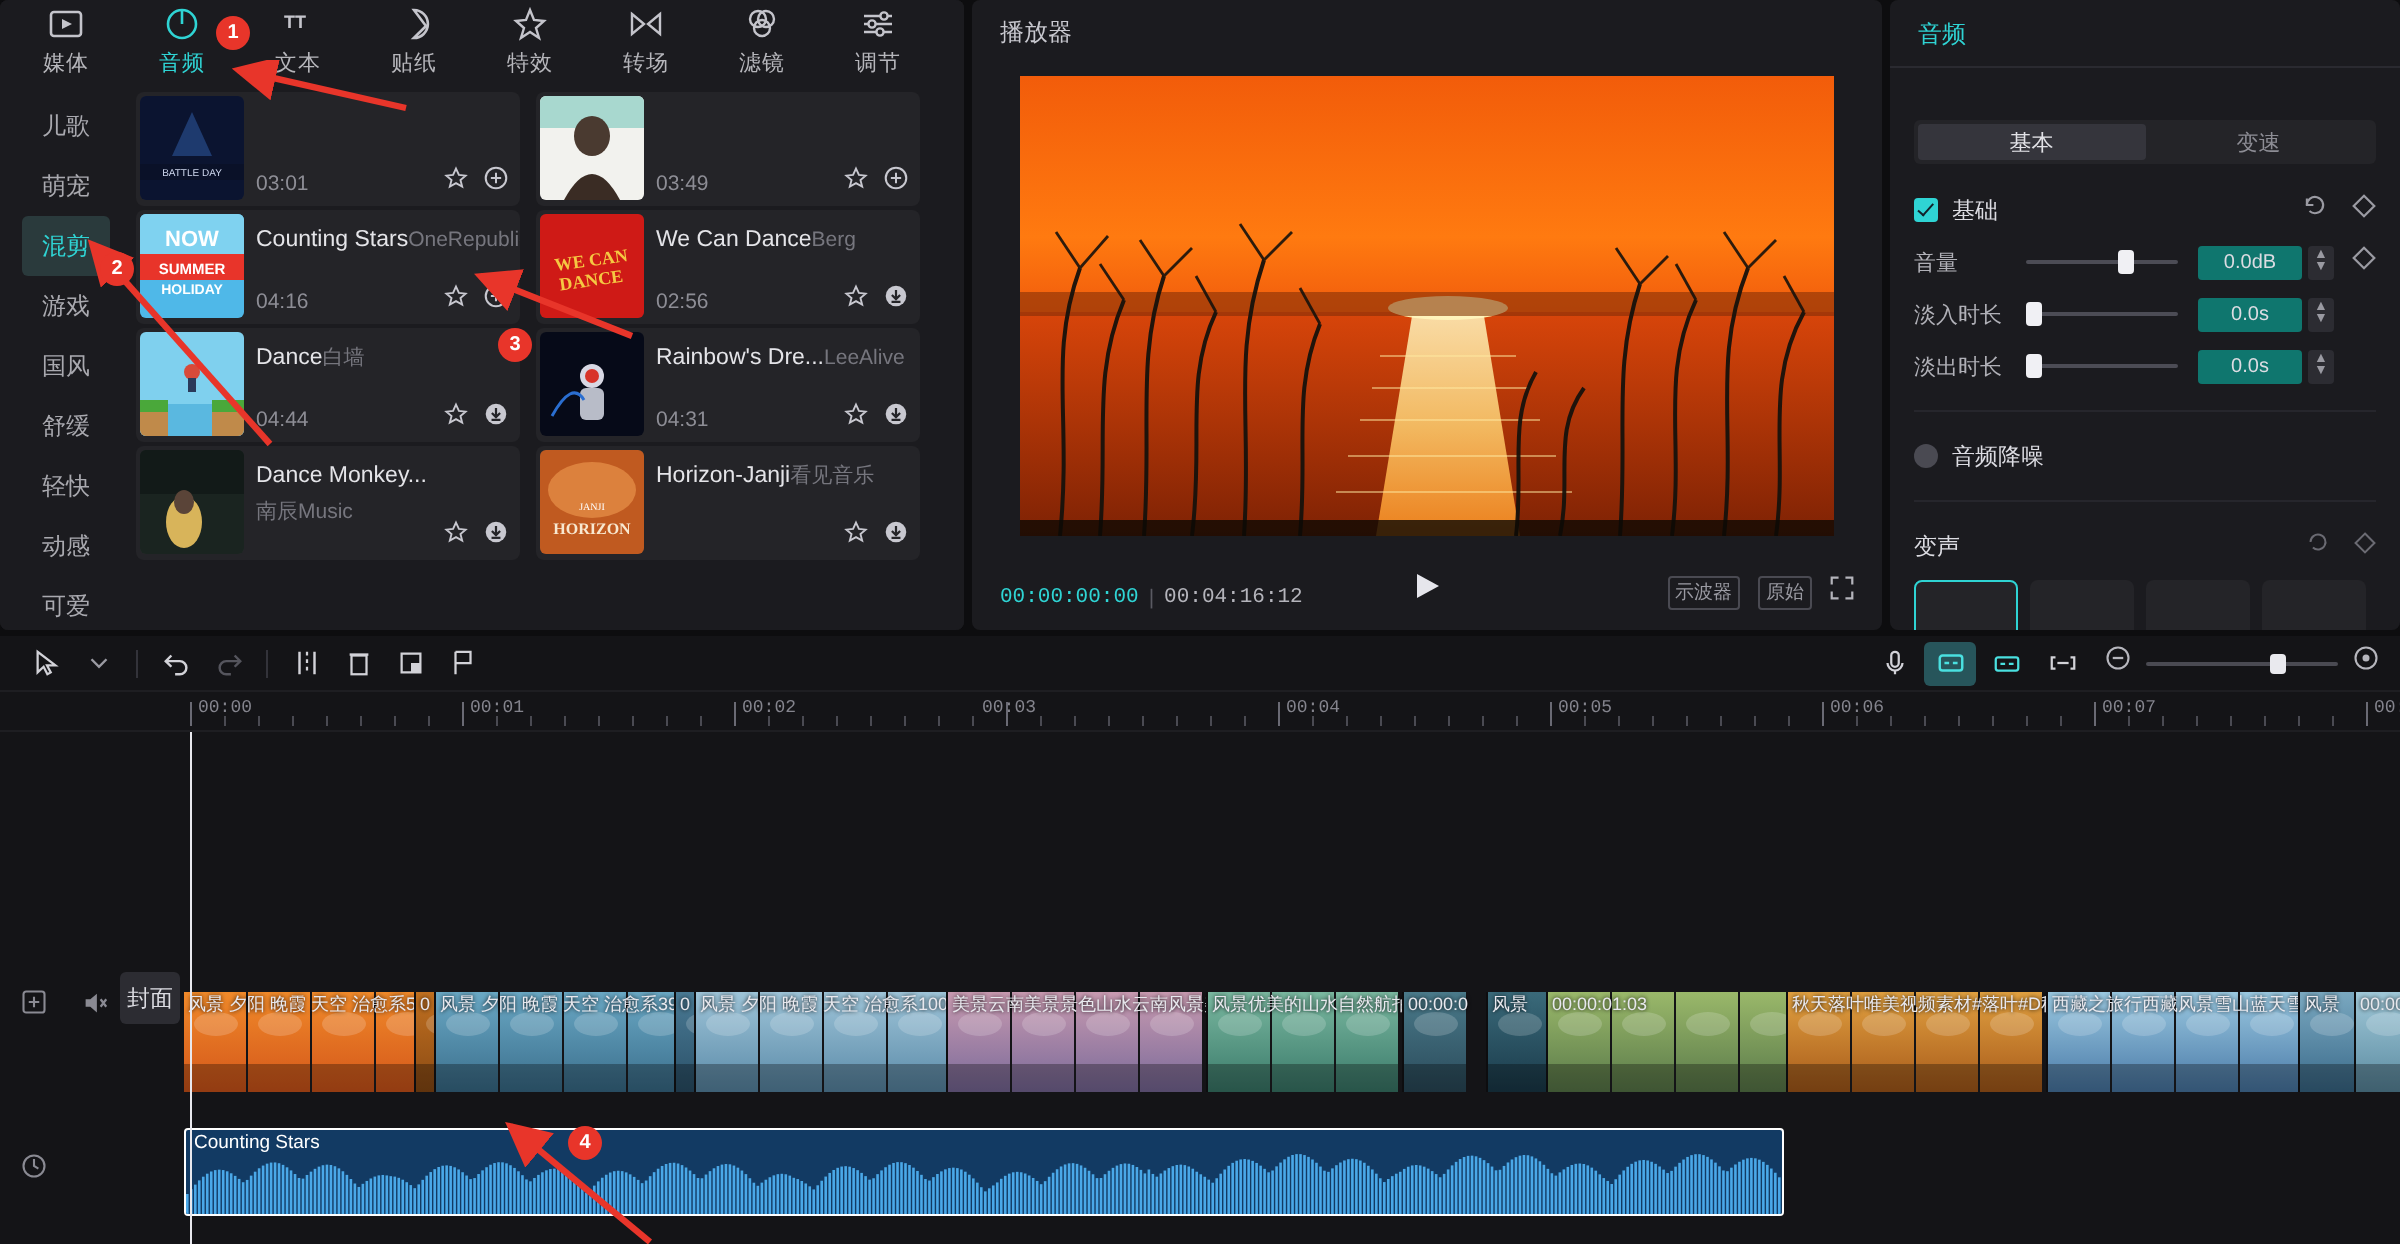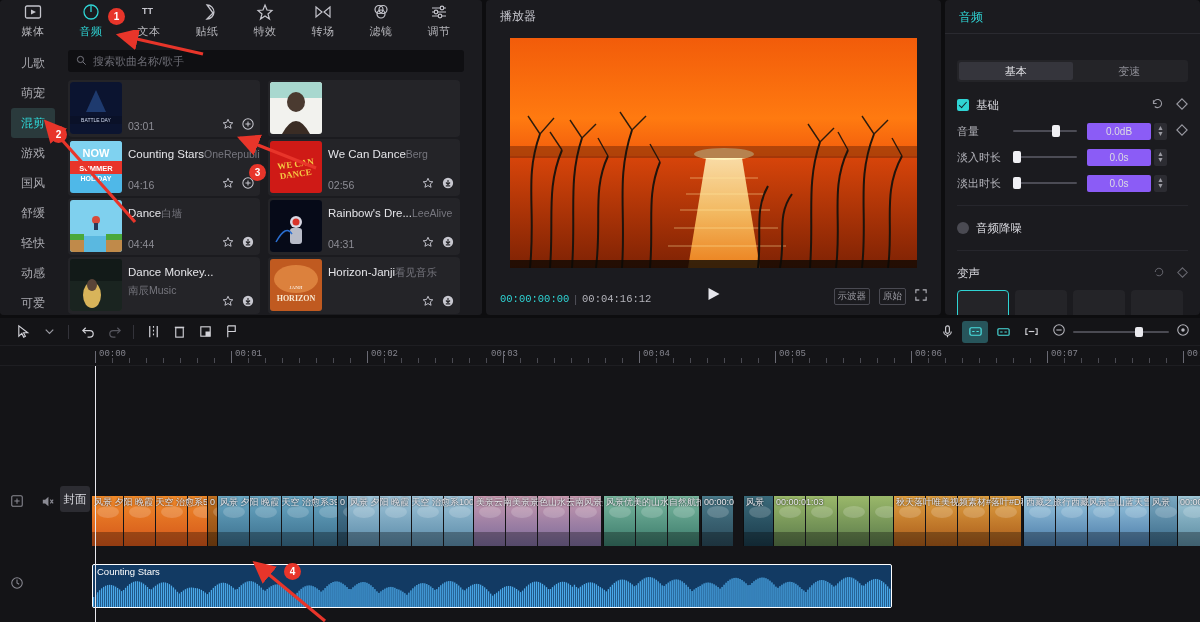--- a/index.html
+++ b/index.html
@@ -68,21 +68,21 @@
   .seg div.on { background:#35353c; color:#e2e2e7; }
   .row { display:flex; align-items:center; padding:0 12px; height:26px; }
   .rowlab { font-size:11px; color:#b0b0b7; width:56px; flex:none;}
   .chk { width:12px; height:12px; border-radius:2px; background:#2fd4d4; margin-right:7px; flex:none; position:relative;}
   .chk:after { content:""; position:absolute; left:3.5px; top:1px; width:3px; height:6.5px; border:solid #12222a; border-width:0 1.6px 1.6px 0; transform:rotate(42deg);}
   .sec-title { font-size:11.5px; color:#dcdce2; }
   .rowicons { margin-left:auto; display:flex; gap:12px; align-items:center;}
   .slider { flex:1; height:14px; position:relative; margin-right:10px;}
   .strack { position:absolute; left:0; right:0; top:6px; height:2px; background:#4c4c55; border-radius:1px;}
   .sknob { position:absolute; top:1px; width:8px; height:12px; background:#f0f0f4; border-radius:2px;}
-  .numbox { width:64px; height:17px; background:#8b5cf6; border-radius:2px; font-size:10px; color:#dcdce2;
+  .numbox { width:52px; height:17px; background:#0f766e; border-radius:2px; font-size:10px; color:#dcdce2;
             display:flex; align-items:center; justify-content:center; flex:none;text-align:center;}
   .spin { width:13px; height:17px; background:#2c2c32; border-radius:2px; margin-left:3px; display:flex; flex-direction:column;
           align-items:center; justify-content:center; flex:none; color:#9a9aa2; font-size:7px; line-height:6px;}
   .hr { height:1px; background:#26262c; margin:9px 12px;}
   .toggle { width:12px; height:12px; border-radius:50%; background:#4a4a52; margin-right:7px; flex:none;}
   .voice-chips { display:flex; gap:6px; padding: 4px 12px 0 12px;}
   .chip { width:52px; height:30px; border-radius:4px; background:#242428; border:1.5px solid transparent;}
   .chip.sel { border-color:#2fd4d4; }
 
   
@@ -195,29 +195,20 @@
             <div class="cat active">混剪</div>
             <div class="cat">游戏</div>
             <div class="cat">国风</div>
             <div class="cat">舒缓</div>
             <div class="cat">轻快</div>
             <div class="cat">动感</div>
             <div class="cat">可爱</div>
           </div>
 
         <div class="list-col">
-          <div class="search">
-            <span>
-              <svg width="11" height="11" viewBox="0 0 16 16">
-                  <circle cx="6.5" cy="6.5" r="4.5" fill="none" stroke="#7a7a83" stroke-width="1.4"></circle>
-                  <line x1="10" y1="10" x2="14" y2="14" stroke="#7a7a83" stroke-width="1.4"></line>
-                </svg>
-            </span>
-            <span class="ph">搜索歌曲名称/歌手</span>
-          </div>
           <div class="song-grid" id="songgrid">
               <div class="song">
                 <span class="cover"><svg width="52" height="52" viewBox="0 0 52 52">
                     <rect width="52" height="52" fill="#0b1430"></rect>
                     <polygon points="26,8 36,30 16,30" fill="#1e3a6e"></polygon>
                     <rect y="34" width="52" height="8" fill="#0a1128"></rect>
                     <text x="26" y="40" font-size="5" fill="#cfd8ee" text-anchor="middle" font-family="sans-serif">BATTLE DAY</text>
                   </svg></span>
                 <span class="meta"><span class="title"></span><span class="artist"></span><span class="dur">03:01</span><span class="acts">
                     <span><svg viewBox="0 0 14 14">
@@ -229,20 +220,29 @@
                       </svg></span>
                   </span></span>
               </div>
               <div class="song">
                 <span class="cover"><svg width="52" height="52" viewBox="0 0 52 52">
                     <rect width="52" height="52" fill="#f2f2ee"></rect>
                     <rect y="0" width="52" height="16" fill="#a8d8cf"></rect>
                     <ellipse cx="26" cy="20" rx="9" ry="10" fill="#4a3a30"></ellipse>
                     <path d="M12 52 Q26 26 40 52 Z" fill="#3a2c24"></path>
                   </svg></span>
+                <span class="meta"><span class="title"></span><span class="artist"></span><span class="dur">03:49</span><span class="acts">
+                    <span><svg viewBox="0 0 14 14">
+                        <path d="M7 1.5 L8.7 5.2 L12.6 5.6 L9.6 8.2 L10.6 12 L7 10 L3.4 12 L4.4 8.2 L1.4 5.6 L5.3 5.2 Z" fill="none" stroke="#c8c8d0" stroke-width="1.1"></path>
+                      </svg></span>
+                    <span><svg viewBox="0 0 14 14">
+                        <circle cx="7" cy="7" r="6" fill="none" stroke="#c8c8d0" stroke-width="1.2"></circle>
+                        <path d="M7 4 V10 M4 7 H10" stroke="#c8c8d0" stroke-width="1.2"></path>
+                      </svg></span>
+                  </span></span>
               </div>
               <div class="song">
                 <span class="cover"><svg width="52" height="52" viewBox="0 0 52 52">
                     <rect width="52" height="52" fill="#4fb8e8"></rect>
                     <rect y="0" width="52" height="20" fill="#7fd2f0"></rect>
                     <rect y="20" width="52" height="13" fill="#e8342a"></rect>
                     <text x="26" y="16" font-size="11" font-weight="bold" fill="#fff" text-anchor="middle" font-family="sans-serif">NOW</text>
                     <text x="26" y="30" font-size="7.5" font-weight="bold" fill="#fff" text-anchor="middle" font-family="sans-serif">SUMMER</text>
                     <text x="26" y="40" font-size="7" font-weight="bold" fill="#fff" text-anchor="middle" font-family="sans-serif">HOLIDAY</text>
                   </svg></span>

